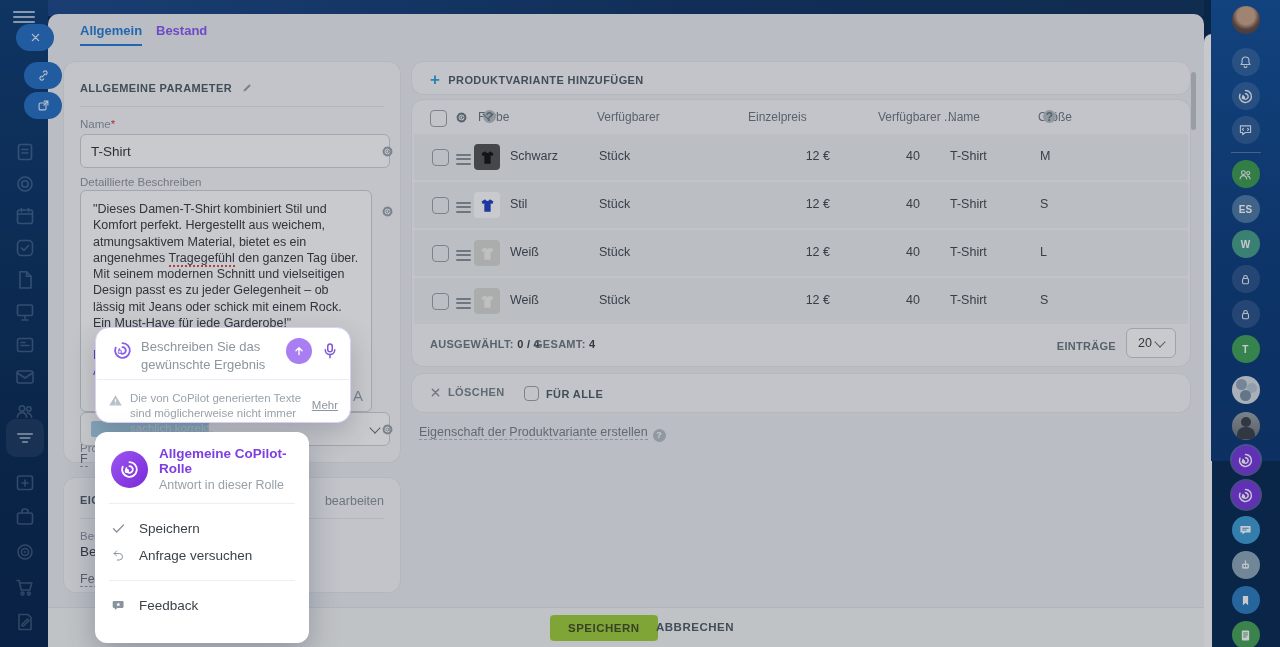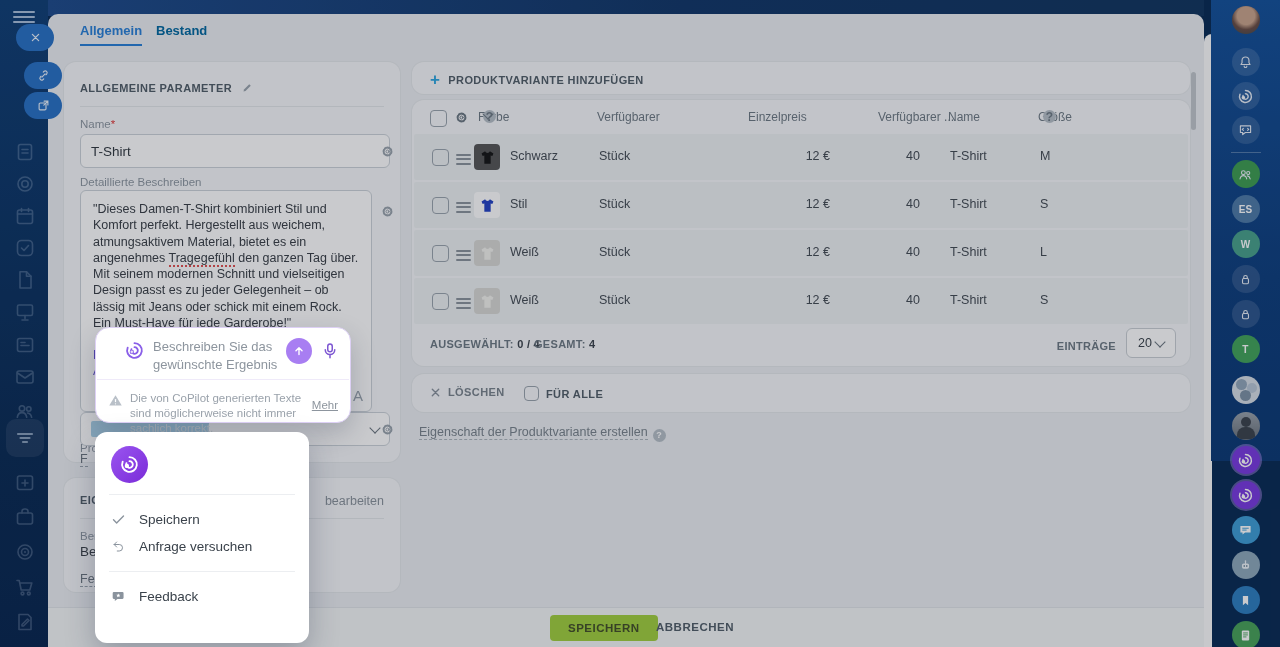--- a/index.html
+++ b/index.html
@@ -31,21 +31,21 @@
   .rb-item svg{width:17px;height:17px;}
   .rb-divider{position:absolute;left:50%;transform:translateX(-50%);width:30px;height:1px;
               background:rgba(255,255,255,.28);}
   .rb-badge{color:#fff;font-size:10px;font-weight:bold;letter-spacing:.2px;}
   
   .sheet{position:absolute;left:48px;top:14px;width:1156px;height:633px;background:#eceff2;
          border-radius:10px 10px 0 0;z-index:8;}
   .tab{position:absolute;top:9px;font-size:13px;font-weight:bold;cursor:pointer;}
   .tab.active{color:#2a80d8;}
   .tab.active::after{content:"";position:absolute;left:0;right:0;bottom:-8px;height:2px;background:#2a80d8;}
-  .tab.plain{color:#0369a1;}
+  .tab.plain{color:#8b5cf6;}
   .card{position:absolute;background:#f7f8fa;border-radius:12px;box-shadow:0 0 0 1px rgba(120,130,140,.06);}
   .card-head{font-size:11px;font-weight:bold;letter-spacing:.4px;color:#525f69;}
   .hline{position:absolute;height:1px;background:#e3e7ea;}
   .flabel{font-size:11.5px;color:#8d97a1;}
   .req{color:#e03a3a;}
   .tinput{position:absolute;background:#fff;border:1px solid #ccd3d9;border-radius:6px;
           font-size:13.5px;color:#333a41;display:flex;align-items:center;padding:0 10px;}
   .gear{position:absolute;color:#9aa4ad;width:15px;height:15px;}
   .gear svg{width:15px;height:15px;}
   .textarea{position:absolute;background:#fff;border:1px solid #ccd3d9;border-radius:6px;
@@ -82,21 +82,21 @@
   .sheet-footer{position:absolute;left:0;right:0;bottom:0;height:39px;background:#f4f6f7;border-top:1px solid #e1e5e8;}
   .btn-save{position:absolute;left:502px;top:7px;height:26px;padding:0 18px;background:#a2d03f;border:none;
             border-radius:4px;font-size:11.5px;font-weight:bold;letter-spacing:.5px;color:#44502a;}
   .btn-cancel{position:absolute;left:602px;top:12px;font-size:11.5px;font-weight:bold;letter-spacing:.5px;color:#525f69;background:none;border:none;}
   .scrollthumb{position:absolute;right:8px;top:58px;width:5px;height:58px;background:#c2c7cc;border-radius:3px;}
   
   .dim{position:absolute;inset:0;background:rgba(8,14,28,.22);z-index:30;}
   
   .cp-input{position:absolute;left:95px;top:327px;width:256px;height:96px;background:#fff;z-index:40;
             border:1px solid #ddd0f5;border-radius:14px;box-shadow:0 10px 26px rgba(30,40,70,.22);box-sizing:border-box;}
-  .cp-row1{display:flex;align-items:flex-start;padding:10px 10px 6px 28px;gap:8px;}
+  .cp-row1{display:flex;align-items:flex-start;padding:10px 10px 6px 16px;gap:8px;}
   .cp-logo{width:21px;height:21px;color:#8a5fe8;flex:none;margin-top:2px;}
   .cp-ph{flex:1;font-size:13px;line-height:1.35;color:#8d959e;}
   .cp-send{width:26px;height:26px;border-radius:50%;background:#a87ef2;border:none;flex:none;
            display:flex;align-items:center;justify-content:center;}
   .cp-send svg{width:14px;height:14px;color:#fff;}
   .cp-mic{width:20px;height:20px;color:#7e57d2;flex:none;background:none;border:none;padding:0;margin-top:3px;}
   .cp-div{height:1px;background:#efeaf9;margin:0 1px;}
   .cp-row2{display:flex;align-items:flex-start;gap:7px;padding:7px 12px 0 12px;}
   .cp-warn{width:15px;height:15px;color:#b9c0c8;flex:none;margin-top:6px;}
   .cp-note{flex:1;font-size:11.5px;line-height:1.3;color:#9aa2ab;}
@@ -549,20 +549,24 @@
   <div class="cp-menu">
     <div class="cp-role">
       <span class="cp-role-ic" id="cp-logo2">
           <svg viewBox="0 0 24 24" width="100%" height="100%" fill="none" stroke="currentColor" stroke-width="1.6" stroke-linecap="round" stroke-linejoin="round">
             <path d="M12 3.6a8.4 8.4 0 1 1-7.8 5.2" stroke-width="2.1"></path>
             <path d="M12 8.2a3.8 3.8 0 1 1-3.5 2.3" stroke-width="2.1"></path>
             <circle cx="9" cy="13.6" r="2.5" fill="currentColor" stroke="none"></circle>
             <path d="M9 12.4v2.4M7.8 13.6h2.4" stroke="#fff" stroke-width="1.1"></path>
           </svg>
         </span>
+      <div>
+        <div class="cp-role-title">Allgemeine CoPilot-Rolle</div>
+        <div class="cp-role-sub">Antwort in dieser Rolle</div>
+      </div>
     </div>
     <hr>
     <div id="cp-menu-items">
         <div class="cp-item">
           <span style="width:15px;height:15px;color:#8a939d"><svg viewBox="0 0 24 24" width="100%" height="100%" fill="none" stroke="currentColor" stroke-width="1.6" stroke-linecap="round" stroke-linejoin="round">
               <path d="M4 12.5l5 5L20 6.5" stroke-width="2.2"></path>
             </svg></span>
           <span>Speichern</span>
         </div>
         <div class="cp-item">

